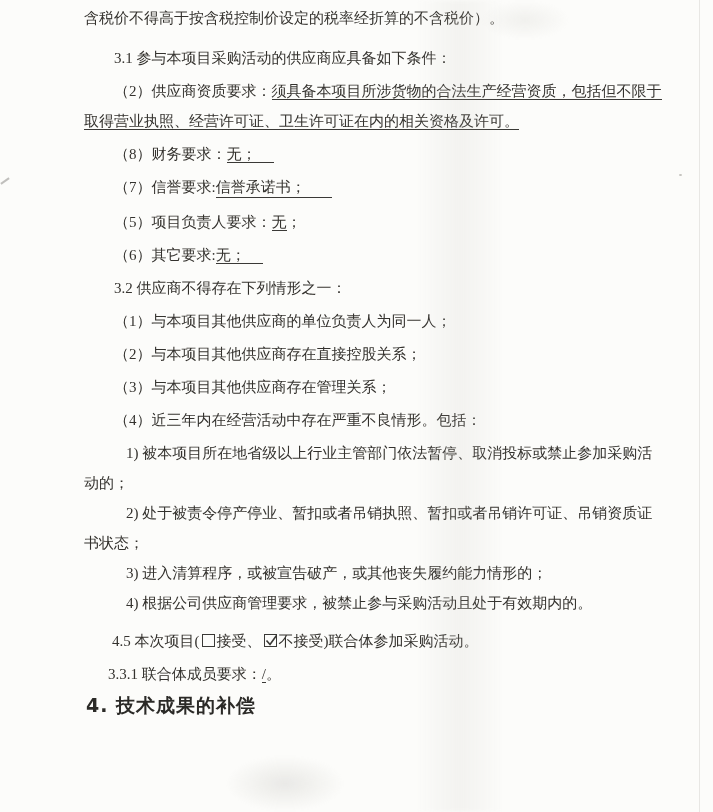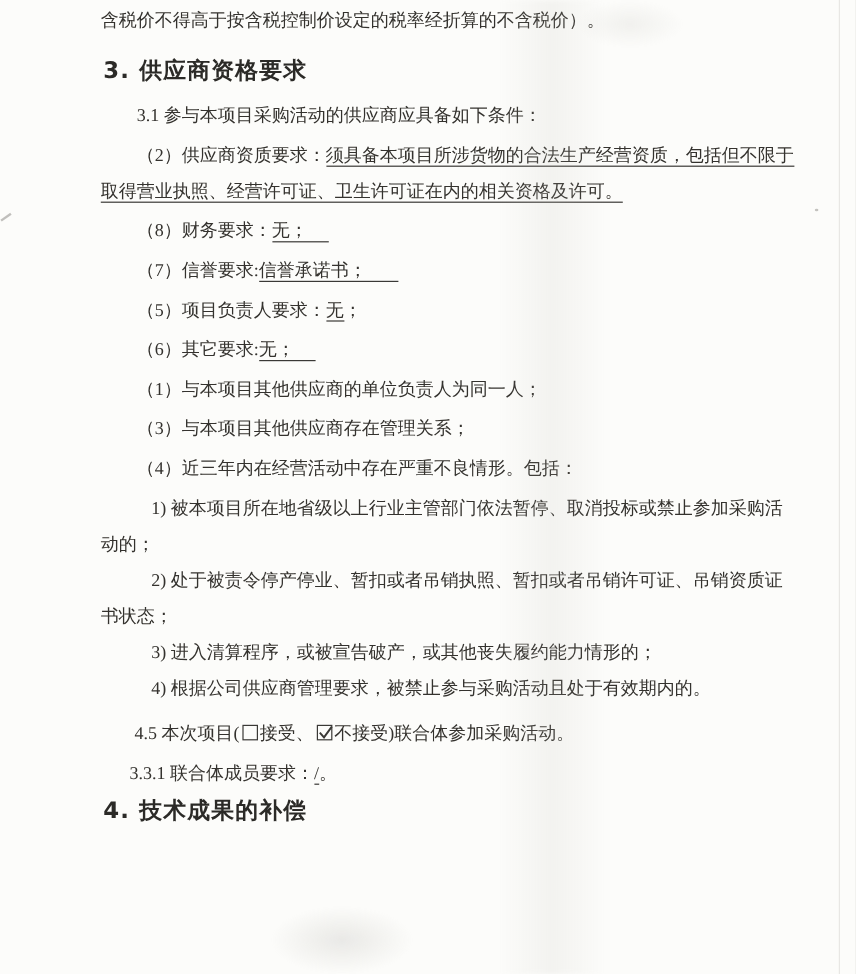--- a/index.html
+++ b/index.html
@@ -30,21 +30,21 @@
     font-size: 19px;
     line-height: 26px;
     color: #2b2a27;
     letter-spacing: 1px;
     margin: 13px 0 10px 2px;
   }
   .heading-4 { margin-top: 2px; margin-bottom: 3px; }
   
   .u { border-bottom: 1px solid #3a3936; }
   .u-ext { padding-right: 17px; }
-  .u-ext-lg { padding-right: 26px; }
+  .u-ext-lg { padding-right: 26px; font-family: Liberation Mono, monospace; }
   
   .checkbox {
     display: inline-block;
     width: 13px; height: 13px;
     border: 1.4px solid #3a3936;
     vertical-align: -1px;
     margin: 0 2px;
     position: relative;
     background: transparent;
   }
@@ -87,37 +87,38 @@
 
   <div class="artifact streak-center"></div>
   <div class="artifact smudge-top"></div>
   <div class="artifact smudge-bottom"></div>
   <div class="artifact speck-left"></div>
   <div class="artifact speck-right"></div>
   <div class="artifact edge-line-right"></div>
 
   <p class="para" style="margin-bottom:10px">含税价不得高于按含税控制价设定的税率经折算的不含税价）。</p>
 
-  <h2 class="heading">3. 供应商资格要求</h2>
 
   <p class="para indent-2">3.1 参与本项目采购活动的供应商应具备如下条件：</p>
 
   <p class="para indent-2"><span>（2）供应商资质要求：</span><span class="u">须具备本项目所涉货物的合法生产经营资质，包括但不限于取得营业执照、经营许可证、卫生许可证在内的相关资格及许可。</span><span></span></p>
 
   <p class="para indent-2"><span>（8）财务要求：</span><span class="u u-ext">无；</span><span></span></p>
 
 
   <p class="para indent-2"><span>（7）信誉要求:</span><span class="u u-ext-lg">信誉承诺书；</span><span></span></p>
 
   <p class="para indent-2"><span>（5）项目负责人要求：</span><span class="u">无</span><span>；</span></p>
 
   <p class="para indent-2"><span>（6）其它要求:</span><span class="u u-ext">无；</span><span></span></p>
 
+  <p class="para indent-2">3.2 供应商不得存在下列情形之一：</p>
 
   <p class="para indent-2">（1）与本项目其他供应商的单位负责人为同一人；</p>
+  <p class="para indent-2">（2）与本项目其他供应商存在直接控股关系；</p>
   <p class="para indent-2">（3）与本项目其他供应商存在管理关系；</p>
   <p class="para indent-2">（4）近三年内在经营活动中存在严重不良情形。包括：</p>
 
   <p class="para indent-sub">1) 被本项目所在地省级以上行业主管部门依法暂停、取消投标或禁止参加采购活动的；</p>
   <p class="para indent-sub">2) 处于被责令停产停业、暂扣或者吊销执照、暂扣或者吊销许可证、吊销资质证书状态；</p>
   <p class="para indent-sub">3) 进入清算程序，或被宣告破产，或其他丧失履约能力情形的；</p>
   <p class="para indent-sub">4) 根据公司供应商管理要求，被禁止参与采购活动且处于有效期内的。</p>
 
   <p class="para indent-33"><span>4.5 本次项目(</span><span class="checkbox"></span><span>接受、</span><span class="checkbox"><svg width="15" height="15" viewBox="0 0 15 15">
           <polyline points="2.5,7.5 6,11.5 12.5,2.5" fill="none" stroke="#3a3936" stroke-width="1.6"></polyline>

